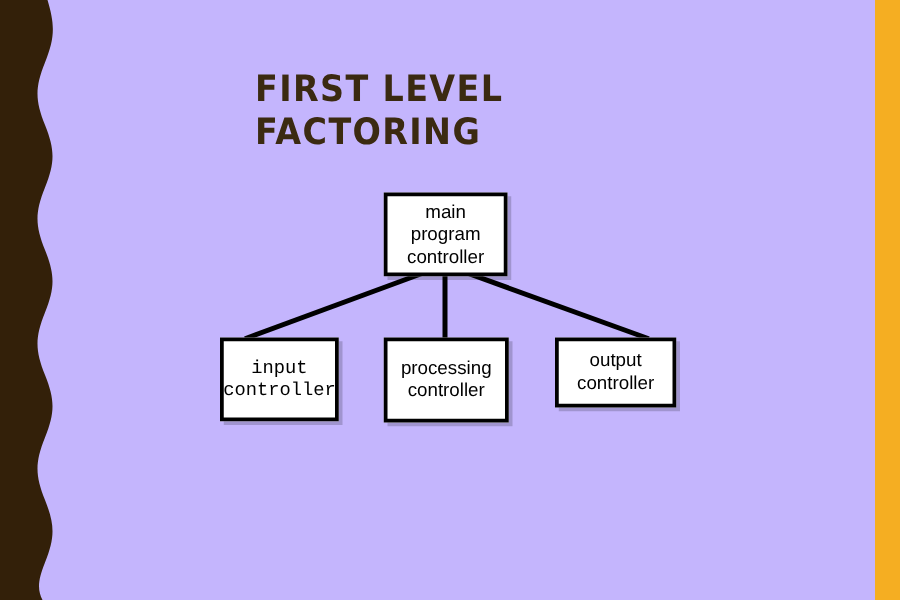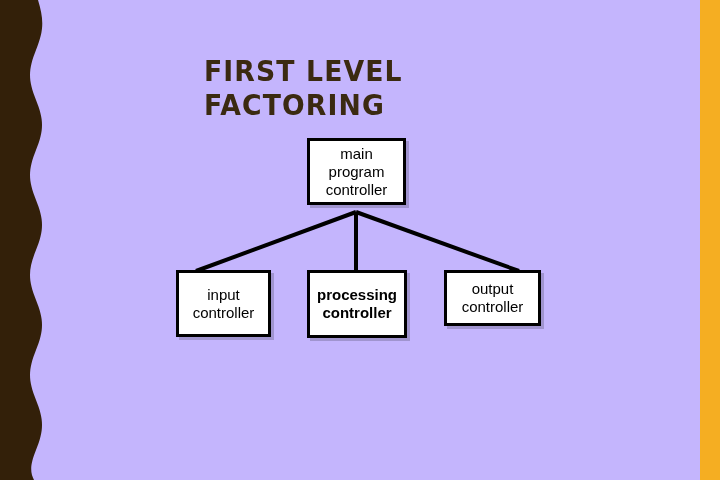--- a/index.html
+++ b/index.html
@@ -83,23 +83,23 @@
     font-size: 15px;
     line-height: 18px;
     text-align: center;
     display: flex;
     align-items: center;
     justify-content: center;
     white-space: pre-line;
     z-index: 2;
     box-shadow: 3px 3px 0 rgba(0,0,0,0.18);
   }
-  #node-main      { left: 307px; top: 138px; width: 99px;  height: 67px; }
-  #node-input     { left: 176px; top: 270px; width: 95px;  height: 67px; }
-  #node-processing{ left: 307px; top: 270px; width: 100px; height: 68px; font-weight: bold; }
+  #node-main      { left: 307px; top: 154px; width: 99px;  height: 67px; }
+  #node-input     { left: 176px; top: 270px; width: 95px;  height: 67px; font-family: Liberation Mono, monospace; }
+  #node-processing{ left: 307px; top: 270px; width: 100px; height: 68px; }
   #node-output    { left: 444px; top: 270px; width: 97px;  height: 56px; }
 </style>
 </head>
 <body>
 
 <div id="slide">
 
   <svg id="left-band" viewBox="0 0 60 480" preserveAspectRatio="none" aria-hidden="true">
     <path d="M0,0
              L38,0

